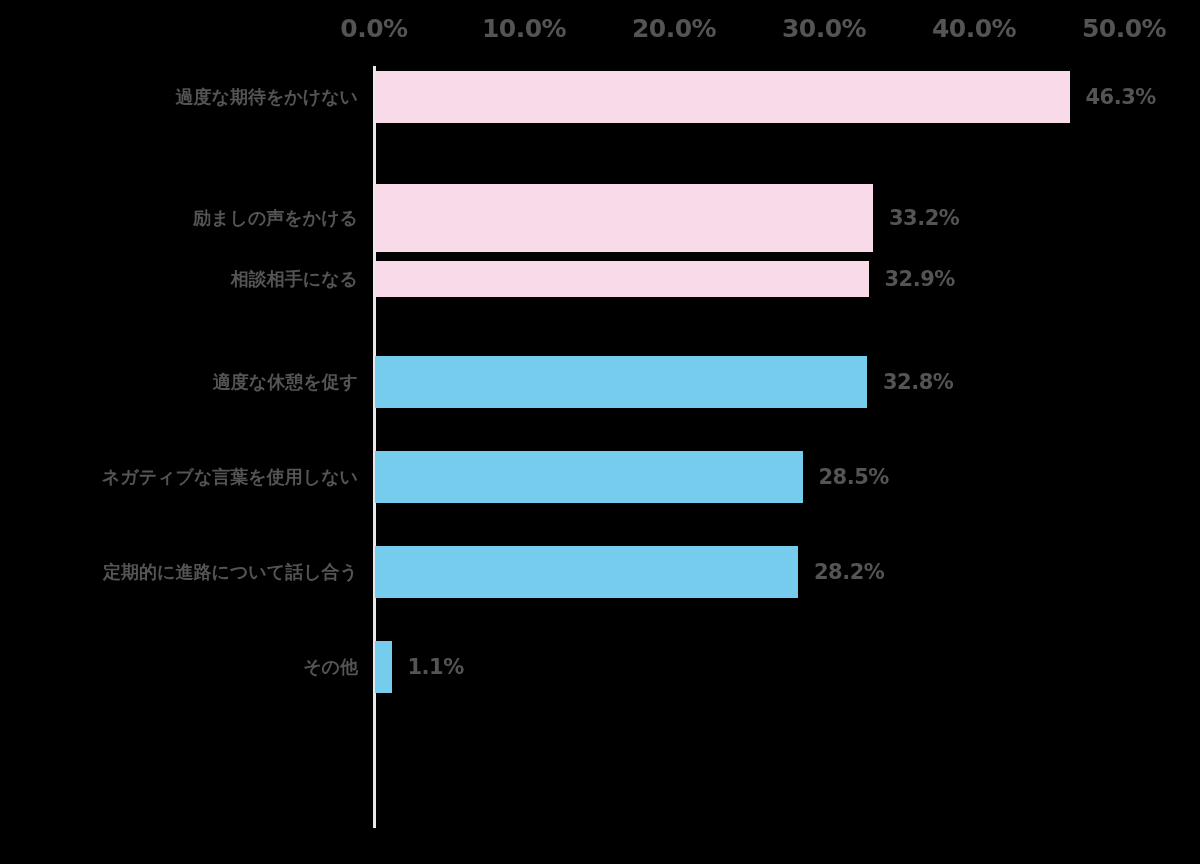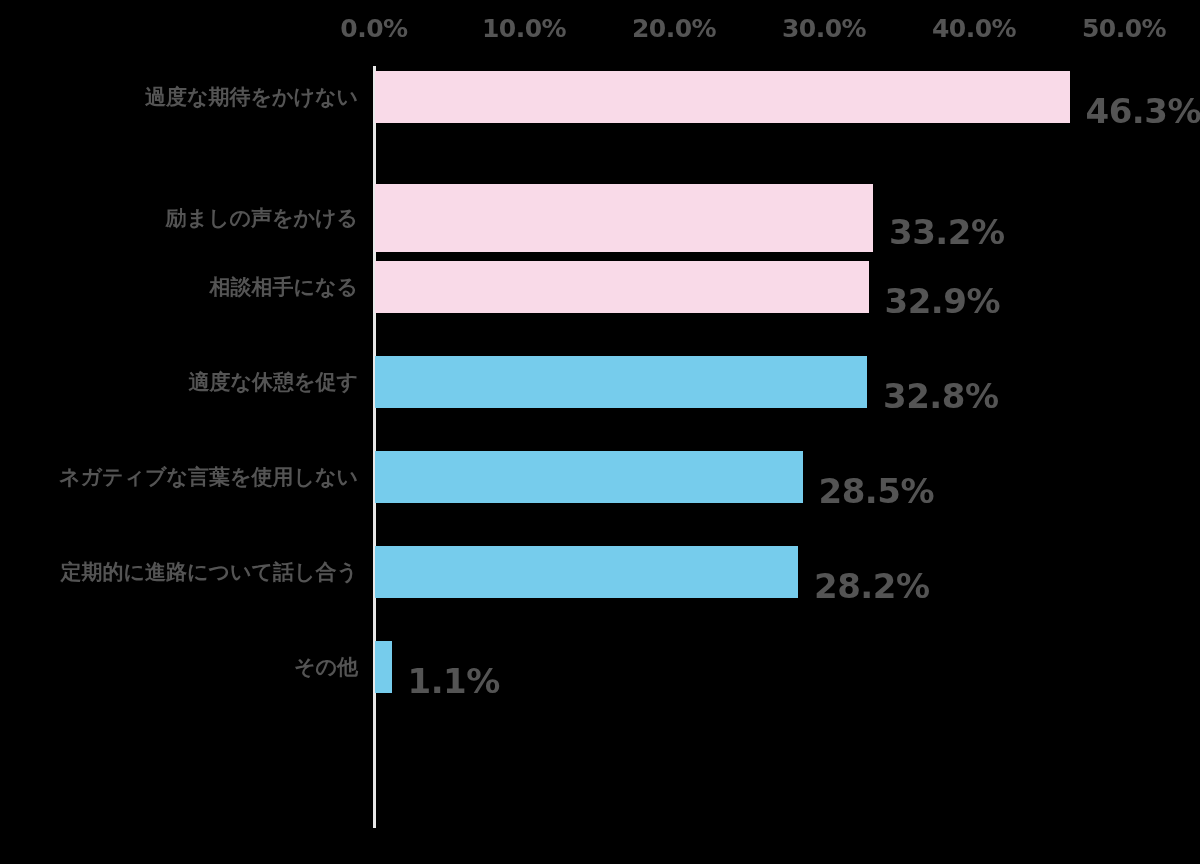--- a/index.html
+++ b/index.html
@@ -61,45 +61,44 @@
     position: absolute;
     left: 0;
     width: 1200px;
   }
 
   .bar-label {
     position: absolute;
     right: 842px;          
     top: 50%;
     transform: translateY(-50%);
-    font-size: 21px;
+    font-size: 18px;
     font-weight: bold;
     color: #545454;
     white-space: nowrap;
     letter-spacing: 0px;
     text-align: center;
   }
 
   .bar-rect {
     position: absolute;
     left: 375px;
     top: 0;
     height: 100%;
   }
 
   .bar-value {
     position: absolute;
     top: 50%;
     transform: translateY(-50%);
-    font-size: 34px;
+    font-size: 21px;
     font-weight: bold;
     color: #545454;
     white-space: nowrap;
     letter-spacing: -0.5px;
-    margin-top: 14px;
   }
 </style>
 </head>
 <body>
 
 <div id="chart-root">
 
   <div id="x-axis-labels">
       <div class="x-tick" style="left: 374px;">0.0%</div>
       <div class="x-tick" style="left: 524px;">10.0%</div>
@@ -114,21 +113,21 @@
   <div class="bar-row" style="top: 71px; height: 52px;">
         <div class="bar-label">過度な期待をかけない</div>
         <div class="bar-rect" style="width: 694.5px; background: rgb(249, 218, 232);"></div>
         <div class="bar-value" style="left: 1085.5px;">46.3%</div>
       </div>
       <div class="bar-row" style="top: 184px; height: 68px;">
         <div class="bar-label">励ましの声をかける</div>
         <div class="bar-rect" style="width: 498px; background: rgb(249, 218, 232);"></div>
         <div class="bar-value" style="left: 889px; text-align: center;">33.2%</div>
       </div>
-      <div class="bar-row" style="top: 261px; height: 52px;">
+      <div class="bar-row" style="top: 261px; height: 36px;">
         <div class="bar-label">相談相手になる</div>
         <div class="bar-rect" style="width: 493.5px; background: rgb(249, 218, 232);"></div>
         <div class="bar-value" style="left: 884.5px;">32.9%</div>
       </div>
       <div class="bar-row" style="top: 356px; height: 52px;">
         <div class="bar-label">適度な休憩を促す</div>
         <div class="bar-rect" style="width: 492px; background: rgb(118, 204, 236);"></div>
         <div class="bar-value" style="left: 883px;">32.8%</div>
       </div>
       <div class="bar-row" style="top: 451px; height: 52px;">

